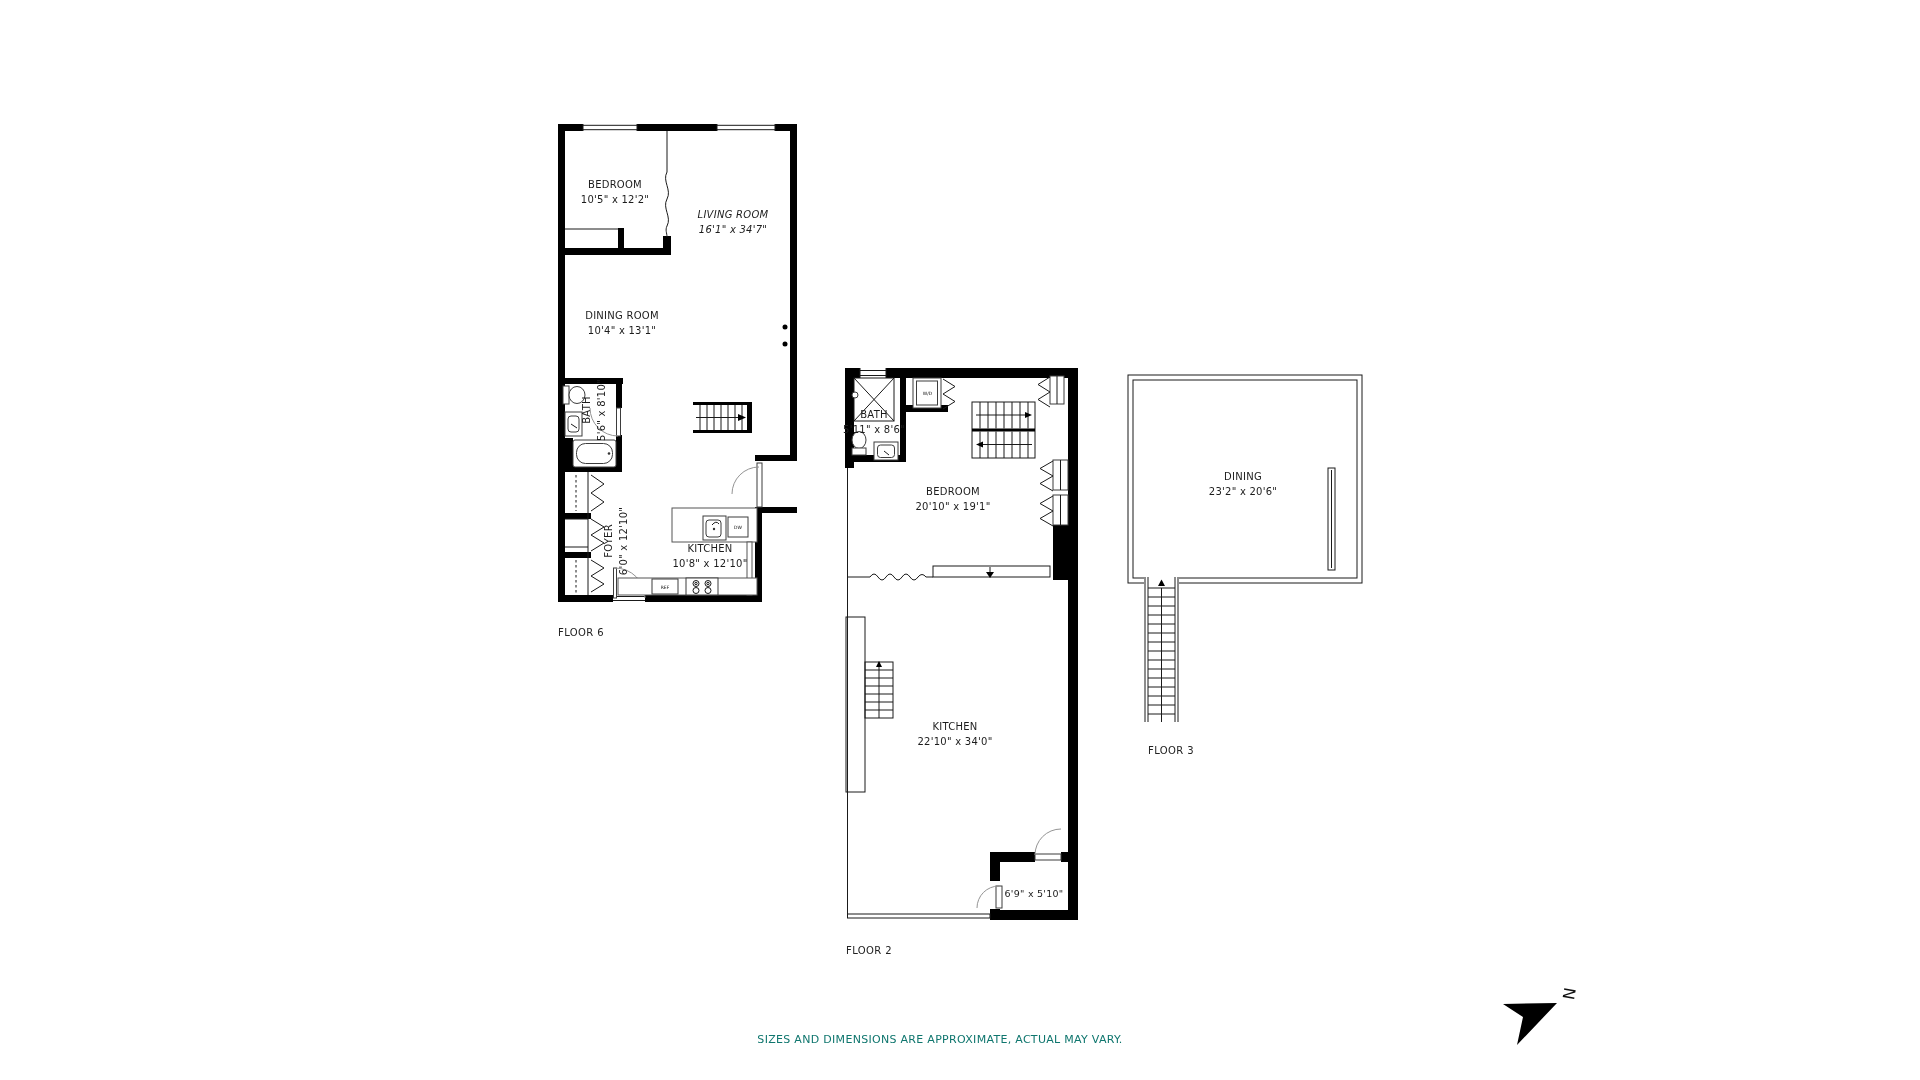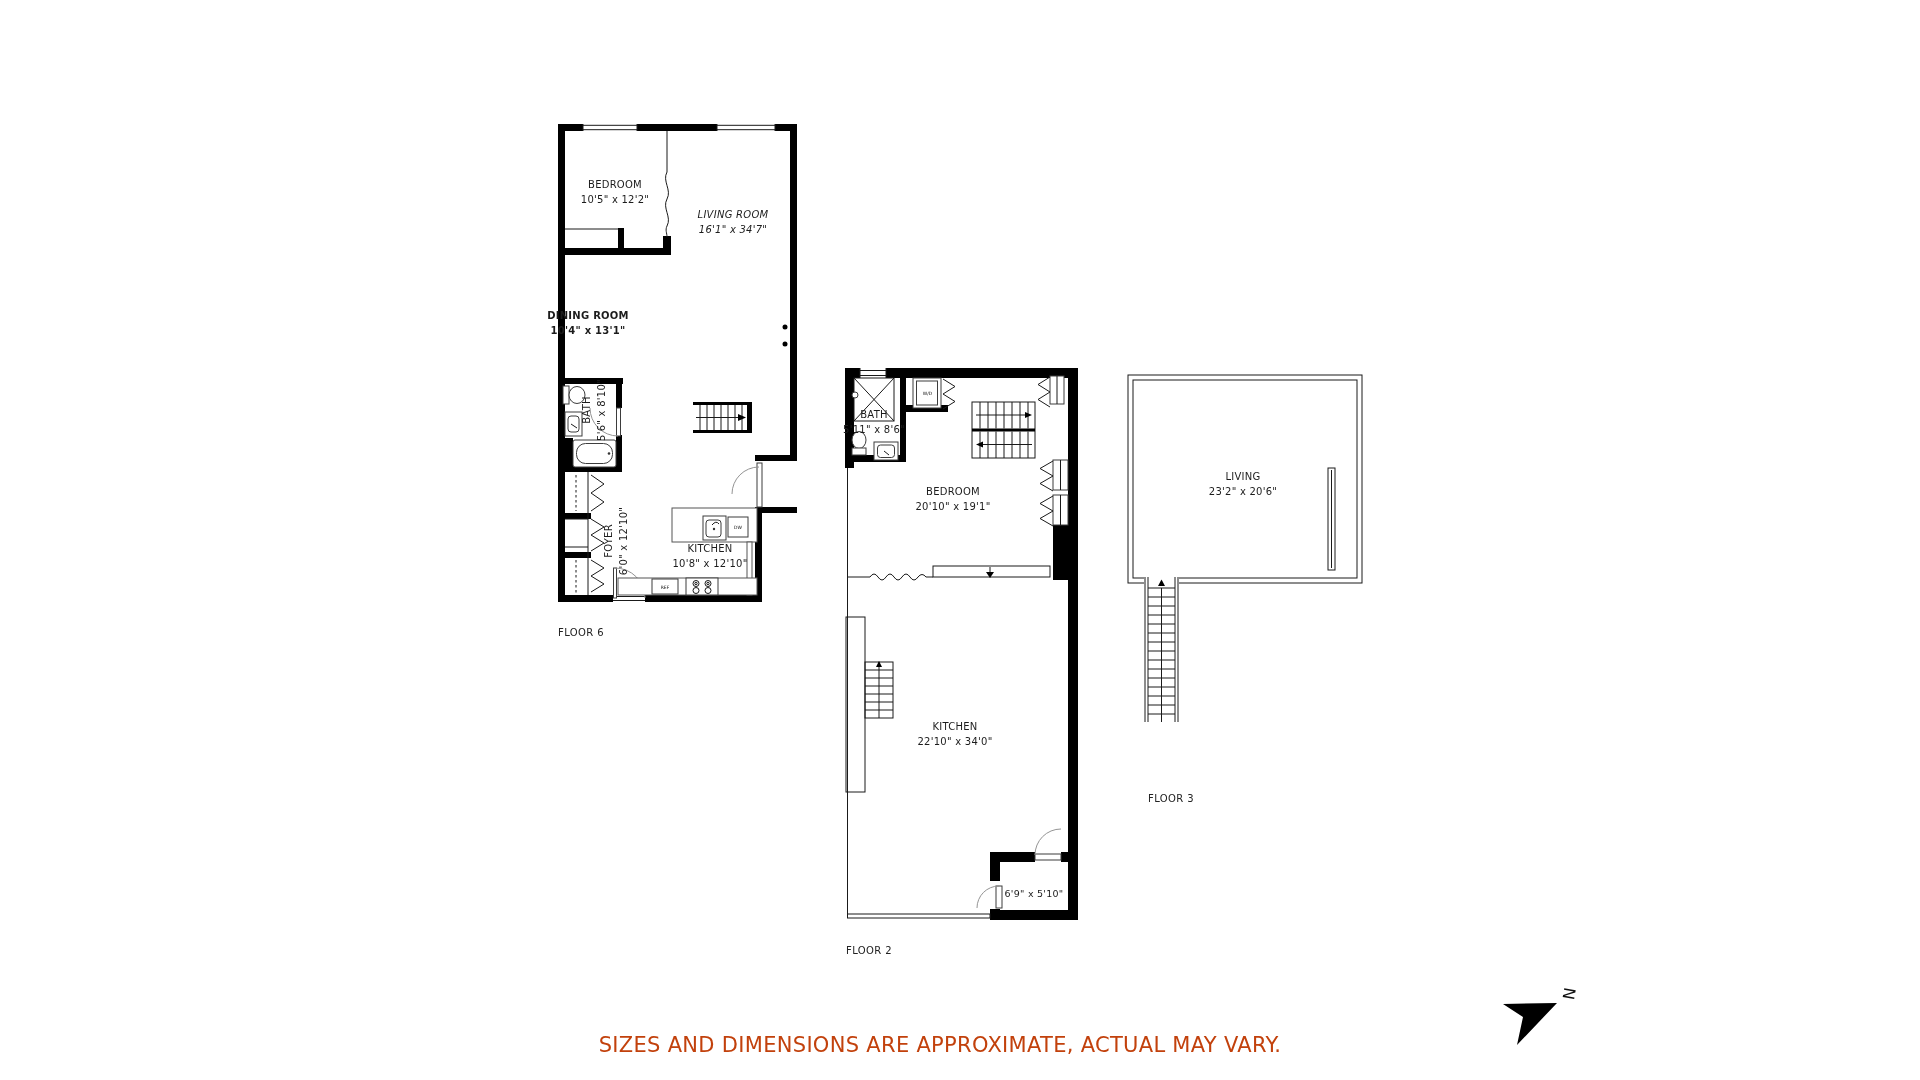--- a/index.html
+++ b/index.html
@@ -4,21 +4,21 @@
 <style>
   html,body{margin:0;padding:0;background:#fff;}
   .canvas{position:relative;width:1920px;height:1080px;background:#fff;overflow:hidden;
           font-family:"DejaVu Sans", sans-serif;color:#1a1a1a;}
   .plan{position:absolute;}
   .label{position:absolute;transform:translate(-50%,-50%);text-align:center;
          font-size:10px;line-height:1.5;letter-spacing:.25px;white-space:nowrap;color:#1c1c1c;}
   .label.rot{transform:translate(-50%,-50%) rotate(-90deg);}
   .floor-name{position:absolute;font-size:10px;letter-spacing:.4px;color:#222;}
   .disclaimer{position:absolute;top:1033px;left:0;width:1880px;text-align:center;
-              font-size:21px;letter-spacing:.3px;color:#c2410c;}
+              font-size:11px;letter-spacing:.3px;color:#0f766e;}
   .north-label{position:absolute;left:1563px;top:984px;font-size:16px;color:#111;
                transform:rotate(100deg);}
   svg .wall{fill:#000;}
   svg .thin{stroke:#1a1a1a;stroke-width:1;fill:none;}
   svg .fix{stroke:#3d3d3d;stroke-width:1;fill:#fff;}
   svg .cnt{stroke:#555;stroke-width:1;fill:#fff;}
   svg .door{stroke:#949494;stroke-width:1;fill:none;}
   svg polygon{fill:#000;}
   svg text{font-family:"DejaVu Sans", sans-serif;fill:#111;}
 </style>
@@ -141,21 +141,21 @@
   </svg>
 
   <div class="label" style="left:615px;top:192px;">
     <div>BEDROOM</div>
     <div>10'5" x 12'2"</div>
   </div>
   <div class="label" style="left:733px;top:222px;font-style:italic;">
     <div>LIVING ROOM</div>
     <div>16'1" x 34'7"</div>
   </div>
-  <div class="label" style="left:588px;top:323px;font-weight:bold;">
+  <div class="label" style="left:622px;top:323px;">
     <div>DINING ROOM</div>
     <div>10'4" x 13'1"</div>
   </div>
   <div class="label rot" style="left:594px;top:410px;">
     <div>BATH</div>
     <div>5'6" x 8'10"</div>
   </div>
   <div class="label rot" style="left:616px;top:541px;">
     <div>FOYER</div>
     <div>6'0" x 12'10"</div>
@@ -284,24 +284,24 @@
       <path class="thin" d="M28 218 H55 M28 227 H55 M28 236 H55 M28 245 H55 M28 254 H55 M28 263 H55 M28 272 H55 M28 281 H55 M28 290 H55 M28 299 H55 M28 308 H55 M28 317 H55 M28 326 H55 M28 335 H55 M28 344 H55"></path>
       <polygon points="38,216 41.5,209.5 45,216"></polygon>
     </g>
     <g>
       <rect class="thin" x="208" y="98" width="7" height="102" fill="#fff"></rect>
       <path class="thin" d="M211.5 100 V198" stroke-width="0.7"></path>
     </g>
   </svg>
 
   <div class="label" style="left:1243px;top:484px;">
-    <div>LIVING</div>
+    <div>DINING</div>
     <div>23'2" x 20'6"</div>
   </div>
-  <div class="floor-name" style="left:1148px;top:745px;margin-top:48px;">FLOOR 3</div>
+  <div class="floor-name" style="left:1148px;top:745px;">FLOOR 3</div>
 
   <div class="disclaimer">SIZES AND DIMENSIONS ARE APPROXIMATE, ACTUAL MAY VARY.</div>
 
   <svg class="plan" style="left:1495px;top:975px;" width="110" height="85" viewBox="0 0 110 85">
     <polygon points="8,29 62,28 22,70 28,42"></polygon>
   </svg>
   <span class="north-label">N</span>
 
 </div>
 

